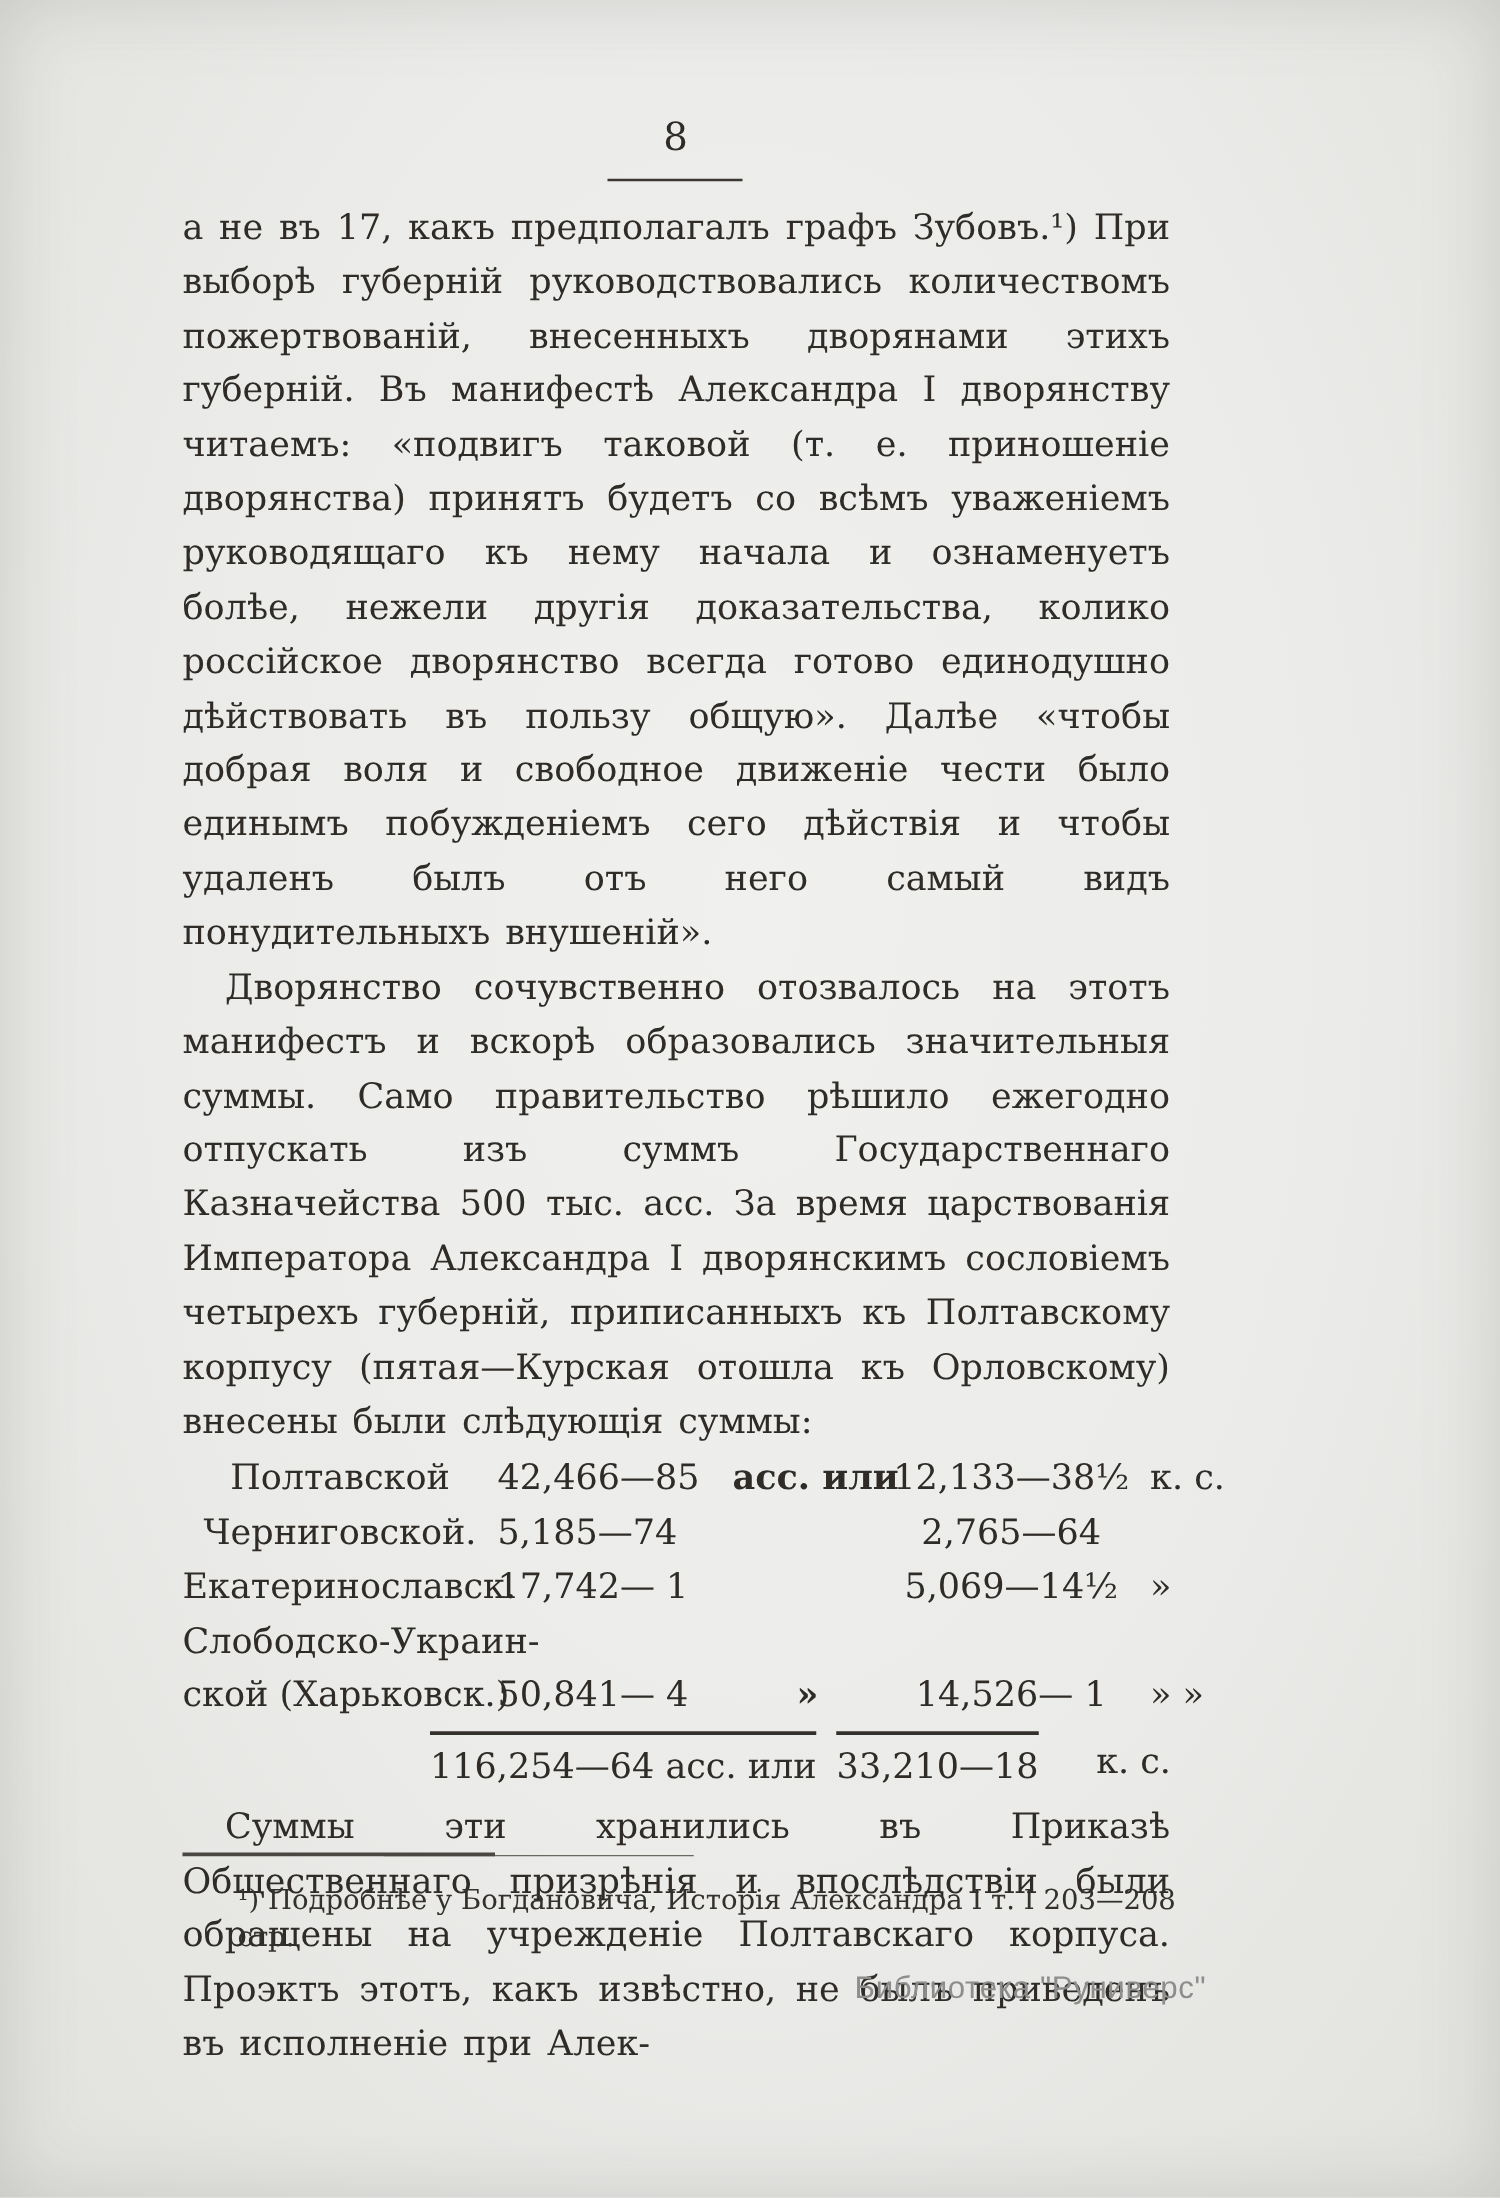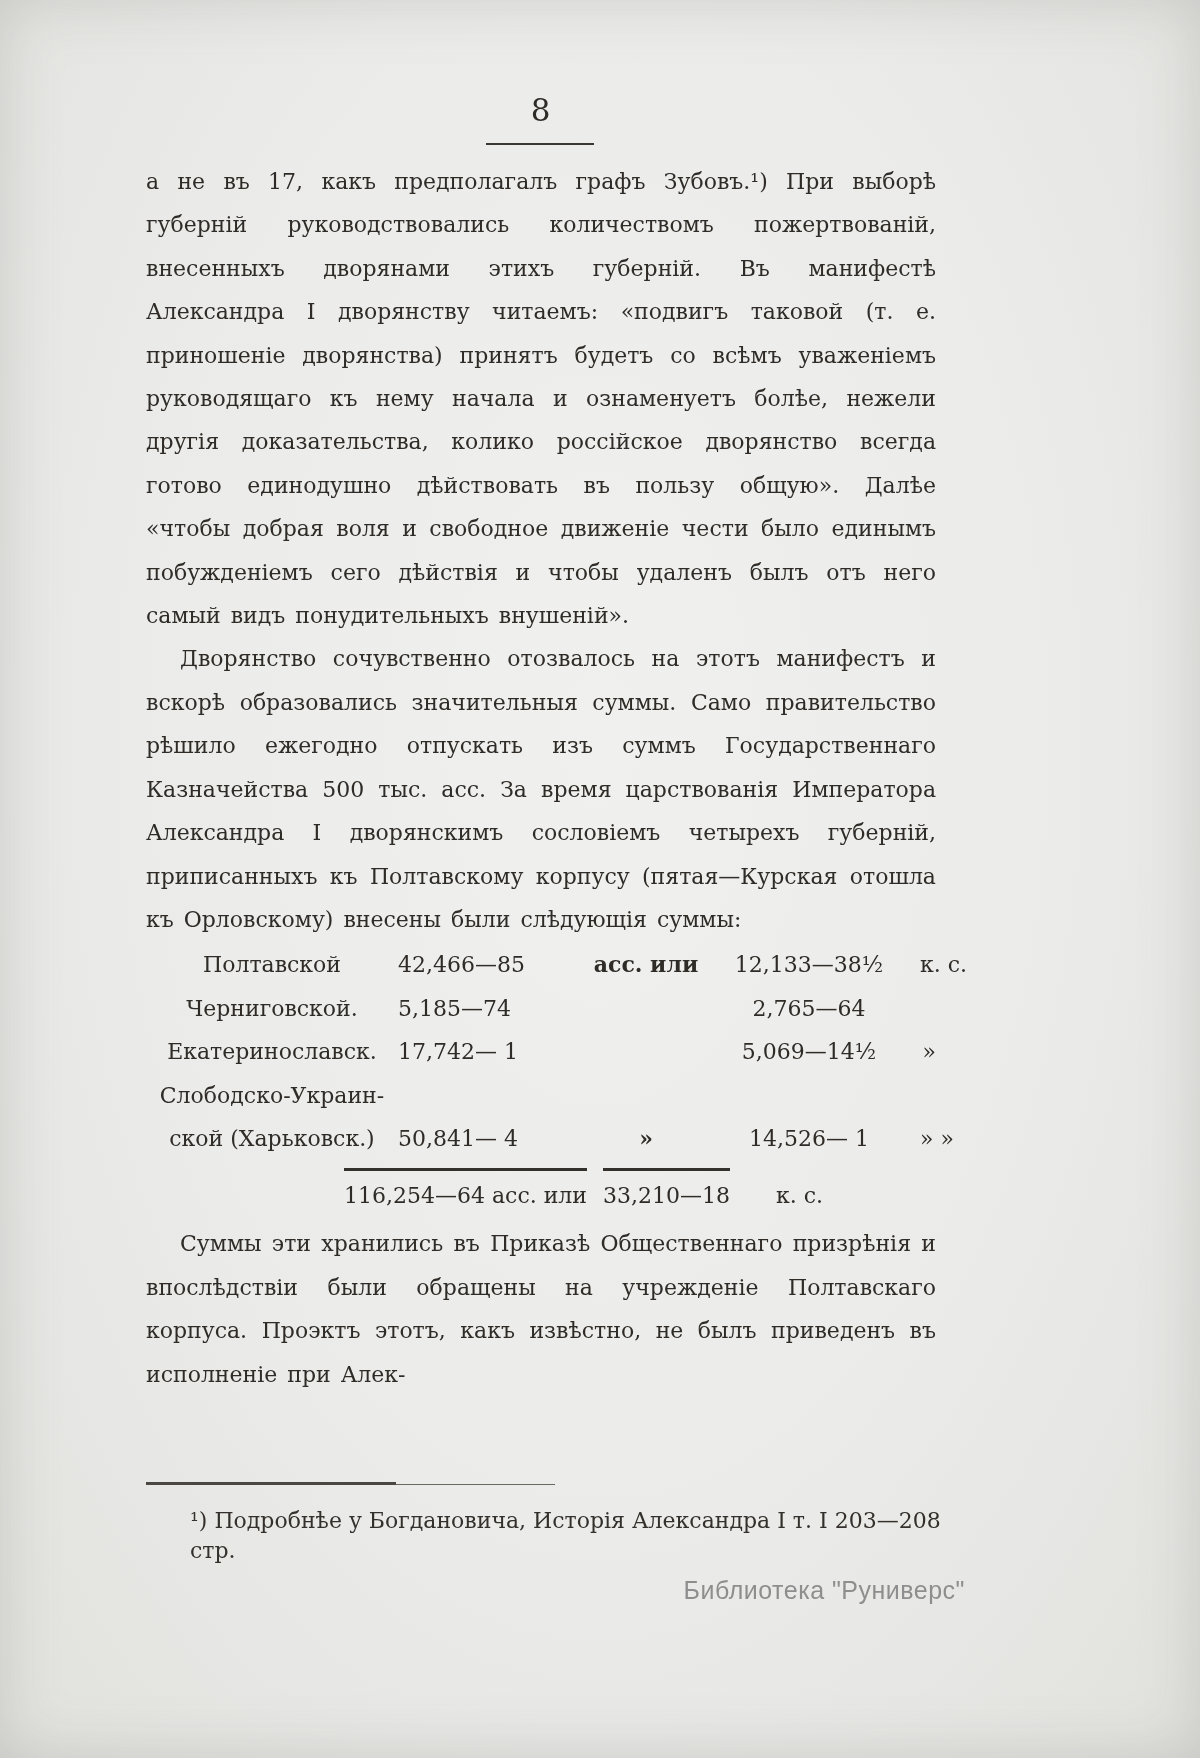--- a/index.html
+++ b/index.html
@@ -19,21 +19,21 @@
   .page-number{
     position:absolute;top:92px;left:146px;width:790px;
     text-align:center;font-size:31px;letter-spacing:1px;
   }
   .page-number-rule{
     position:absolute;top:143px;left:486px;width:108px;height:2px;
     background:#3b3834;
   }
   .text-block{
     position:absolute;left:146px;top:160px;width:790px;
-    font-size:22px;line-height:43.4px;
+    font-size:28px;line-height:43.4px;
     text-align:justify;
   }
   .text-block p{margin:0;padding:0;}
   .indent{text-indent:34px;}
   .word-sp{word-spacing:3px;}
 
   
   .sums{margin-top:2px;}
   .srow{
     display:grid;
@@ -41,21 +41,21 @@
     align-items:baseline;
     line-height:43.4px;
   }
   .c-name{text-align:center;white-space:nowrap;}
   .c-amt{text-align:left;white-space:nowrap;}
   .c-sep{text-align:center;white-space:nowrap;font-weight:bold;}
   .c-amt2{text-align:center;white-space:nowrap;}
   .c-tail{text-align:right;white-space:nowrap;padding-left:8px;}
 
   .total-row{
-    display:flex;align-items:flex-end;
+    display:flex;align-items:center;
     margin-left:198px;margin-top:8px;margin-bottom:6px;
     line-height:40px;white-space:nowrap;
   }
   .tgrp{border-top:3px solid #34312d;padding-top:5px;}
   .tgrp2{margin-left:16px;}
   .ttail{margin-left:46px;}
 
   .footnote-sep{
     position:absolute;left:146px;top:1482px;width:250px;height:3px;
     background:#4a4742;

